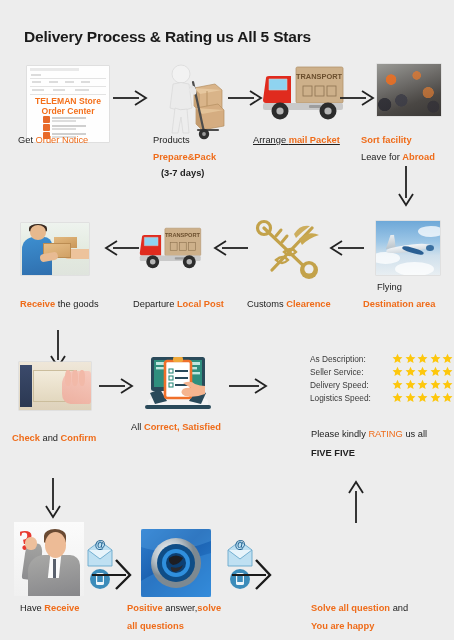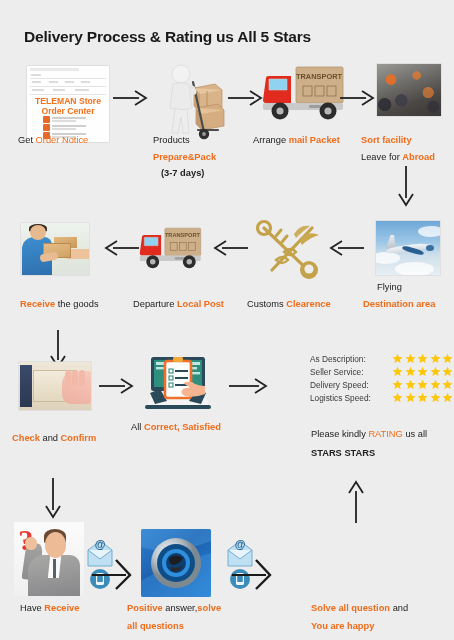--- a/index.html
+++ b/index.html
@@ -220,21 +220,21 @@
       <path d="M4 14 q0 -2 3 -2 h22 v27 H4 q-3 0 -3 -3 z" fill="#e02b1e"></path>
       <path d="M7 15 h18 v11 H7 z" fill="#8fd3f0" stroke="#cfcfcf" stroke-width="0.6"></path>
       <rect x="1" y="39" width="80" height="7" rx="2" fill="#c9c9c9"></rect>
       <rect x="47" y="41" width="12" height="3" rx="1" fill="#9d9d9d"></rect>
       <circle cx="18" cy="47" r="8.5" fill="#2c2c2c"></circle>
         <circle cx="18" cy="47" r="3.6" fill="#b5b5b5"></circle>
       <circle cx="66" cy="47" r="8.5" fill="#2c2c2c"></circle>
         <circle cx="66" cy="47" r="3.6" fill="#b5b5b5"></circle>
     </svg>
   </div>
-  <div class="cap" style="left:253px; top:136px;">
+  <div class="cap" style="left:253px; top:136px;text-decoration:underline;">
     <span>Arrange </span><span class="or bold">mail Packet</span>
   </div>
 
   <div class="node" style="left:340px; top:90px;">
     <svg width="34" height="16" viewBox="0 0 34 16">
       <line x1="0" y1="8" x2="26" y2="8" stroke="#222" stroke-width="1.8"></line>
       <polyline points="22,1 33,8 22,15" fill="none" stroke="#222" stroke-width="1.8"></polyline>
     </svg>
   </div>
 
@@ -491,21 +491,21 @@
           <svg class="star" viewBox="0 0 24 24">
             <path d="M12 1.6 L15.2 8.6 L22.8 9.4 L17.1 14.5 L18.7 22 L12 18.1 L5.3 22 L6.9 14.5 L1.2 9.4 L8.8 8.6 Z" fill="#fdc70c"></path>
           </svg>
         </span>
       </div>
     </div>
 
   <div class="rtext" style="left:311px; top:426px;">
     <span>Please kindly </span><span class="or">RATING</span><span> us all</span>
   </div>
-  <div class="rtext or bold" style="left:311px; top:445px;">STARS STARS</div>
+  <div class="rtext or bold" style="left:311px; top:445px;">FIVE FIVE</div>
 
   <div class="node" style="left:45px; top:478px;">
     <svg width="16" height="40" viewBox="0 0 16 40">
       <line x1="8" y1="0" x2="8" y2="32" stroke="#222" stroke-width="1.8"></line>
       <polyline points="1,28 8,39 15,28" fill="none" stroke="#222" stroke-width="1.8"></polyline>
     </svg>
   </div>
 
   <div class="photo qimg" style="left:14px; top:522px; width:70px; height:74px; box-shadow:none;">
     <div class="q-mark">?</div>

